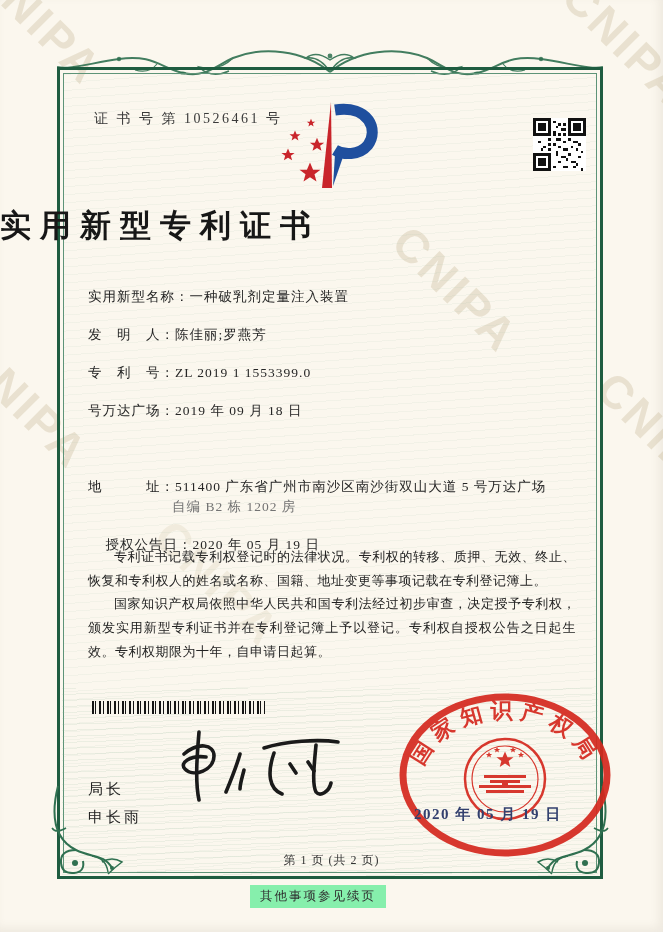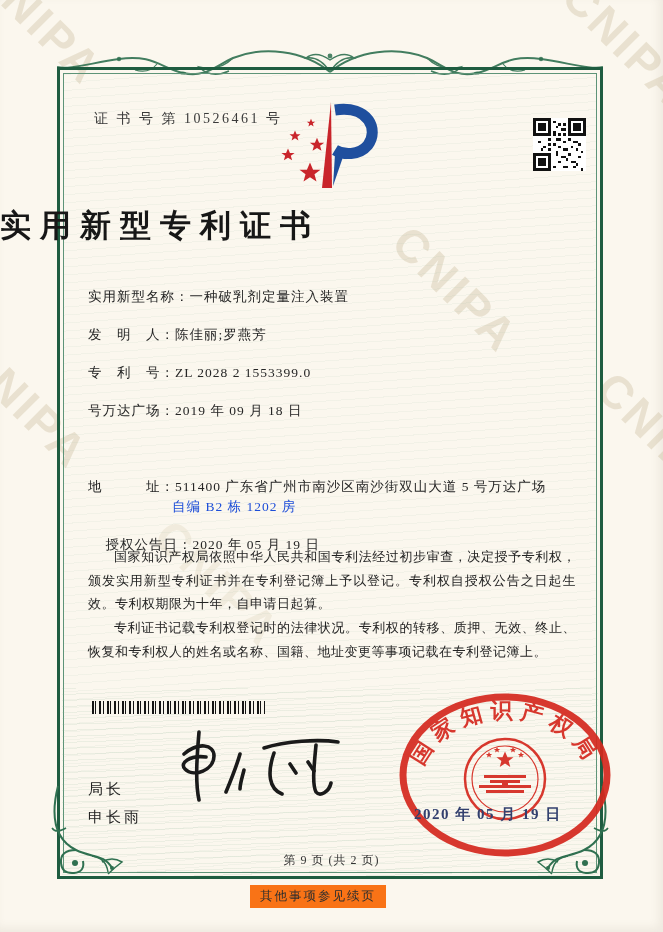--- a/index.html
+++ b/index.html
@@ -36,21 +36,21 @@
            letter-spacing:2.5px;margin-left:6px;}
   .logo{position:absolute;left:270px;top:96px;width:122px;height:100px;}
   .qr{position:absolute;left:533px;top:118px;width:53px;height:53px;}
   .title{position:absolute;left:0;top:205px;width:100%;text-align:left;
          font-size:31px;font-weight:700;color:#171717;letter-spacing:9px;}
 
   
   .field-row{position:absolute;left:88px;width:490px;font-size:13.5px;
              color:#262626;letter-spacing:1px;white-space:pre;}
   .field-row .val{letter-spacing:1px;}
-  .addr2{position:absolute;left:172px;top:498px;font-size:13.5px;color:#1d4ed8;
+  .addr2{position:absolute;left:172px;top:498px;font-size:13.5px;color:#737373;
          letter-spacing:1px;}
   .grant-row{position:absolute;left:88px;top:520px;width:490px;font-size:13.5px;
              color:#262626;letter-spacing:1px;white-space:pre;}
   .grant-no{position:absolute;left:345px;top:0;}
 
   
   .paras{position:absolute;left:88px;top:545px;width:488px;font-size:13px;
          color:#232323;line-height:1.82;text-align:justify;letter-spacing:.5px;}
   .paras p{margin:0;text-indent:2em;}
 
@@ -61,21 +61,21 @@
        #141414 7px 9px,#f8f5ec 9px 11px,#141414 11px 12px,#f8f5ec 12px 15px);}
   .signer{position:absolute;left:88px;top:744px;font-family:"Liberation Sans",sans-serif;
           font-size:15px;color:#222;letter-spacing:3px;line-height:28px;margin-top:31px;}
   .signature{position:absolute;left:168px;top:726px;width:185px;height:80px;}
   .seal{position:absolute;left:398px;top:693px;width:214px;height:165px;}
   .seal-date{position:absolute;left:414px;top:805px;font-size:15px;color:#32406e;
              font-weight:600;letter-spacing:1.5px;white-space:pre;}
   .page-info{position:absolute;left:0;top:852px;width:100%;text-align:center;
              font-size:12px;color:#333;letter-spacing:1px;}
   .footer-note{position:absolute;left:318px;top:885px;transform:translateX(-50%);
-             font-size:12.5px;color:#2e2e2e;background:#f97316;
+             font-size:12.5px;color:#2e2e2e;background:#86efac;
              padding:3px 10px;letter-spacing:2px;white-space:pre;}
 </style>
 </head>
 <body>
 
 <div class="page">
 
   <div class="wm" style="left:-38px;top:-6px">CNIPA</div>
   <div class="wm" style="left:548px;top:16px">CNIPA</div>
   <div class="wm" style="left:378px;top:262px">CNIPA</div>
@@ -203,32 +203,32 @@
       <rect x="14" y="14" width="1" height="1"></rect>
         <rect x="19" y="20" width="1" height="1"></rect>
         <rect x="8" y="19" width="1" height="1"></rect>
     </g>
   </svg>
 
   <div class="title">实用新型专利证书</div>
 
   <div class="field-row" style="top:288px"><span>实用新型名称：</span><span class="val">一种破乳剂定量注入装置</span></div>
   <div class="field-row" style="top:326px"><span>发　明　人：</span><span class="val">陈佳丽;罗燕芳</span></div>
-  <div class="field-row" style="top:364px"><span>专　利　号：</span><span class="val">ZL 2028 2 1553399.0</span></div>
+  <div class="field-row" style="top:364px"><span>专　利　号：</span><span class="val">ZL 2019 1 1553399.0</span></div>
   <div class="field-row" style="top:402px"><span>号万达广场：</span><span class="val">2019 年 09 月 18 日</span></div>
   <div class="field-row" style="top:478px"><span>地　　　址：</span><span class="val">511400 广东省广州市南沙区南沙街双山大道 5 号万达广场</span></div>
   <div class="addr2">自编 B2 栋 1202 房</div>
 
   <div class="grant-row">
     <span>授权公告日：</span><span>2020 年 05 月 19 日</span>
   </div>
 
   <div class="paras">
+    <p>专利证书记载专利权登记时的法律状况。专利权的转移、质押、无效、终止、恢复和专利权人的姓名或名称、国籍、地址变更等事项记载在专利登记簿上。</p>
     <p>国家知识产权局依照中华人民共和国专利法经过初步审查，决定授予专利权，颁发实用新型专利证书并在专利登记簿上予以登记。专利权自授权公告之日起生效。专利权期限为十年，自申请日起算。</p>
-    <p>专利证书记载专利权登记时的法律状况。专利权的转移、质押、无效、终止、恢复和专利权人的姓名或名称、国籍、地址变更等事项记载在专利登记簿上。</p>
   </div>
 
   <div class="barcode"></div>
 
   <div class="signer">
     <div>局长</div>
     <div>申长雨</div>
   </div>
 
   <svg class="signature" viewBox="0 0 185 80">
@@ -267,16 +267,16 @@
           <rect x="-15" y="1" width="30" height="3"></rect>
           <rect x="-26" y="6" width="52" height="3"></rect>
           <rect x="-19" y="11" width="38" height="3"></rect>
           <rect x="-3" y="1" width="6" height="8"></rect>
         </g>
       </g>
     </g>
   </svg>
   <div class="seal-date">2020 年 05 月 19 日</div>
 
-  <div class="page-info">第 9 页 (共 2 页)</div>
+  <div class="page-info">第 1 页 (共 2 页)</div>
   <div class="footer-note">其他事项参见续页</div>
 
 </div>
 
 </body></html>

